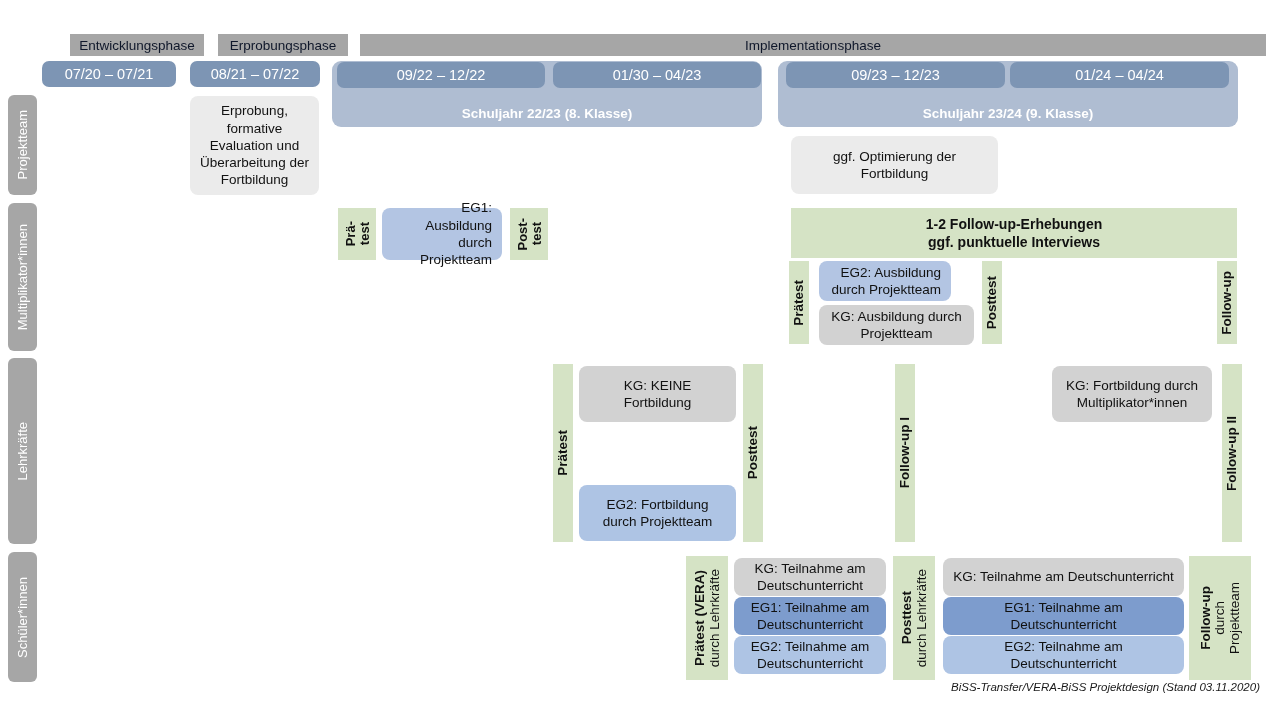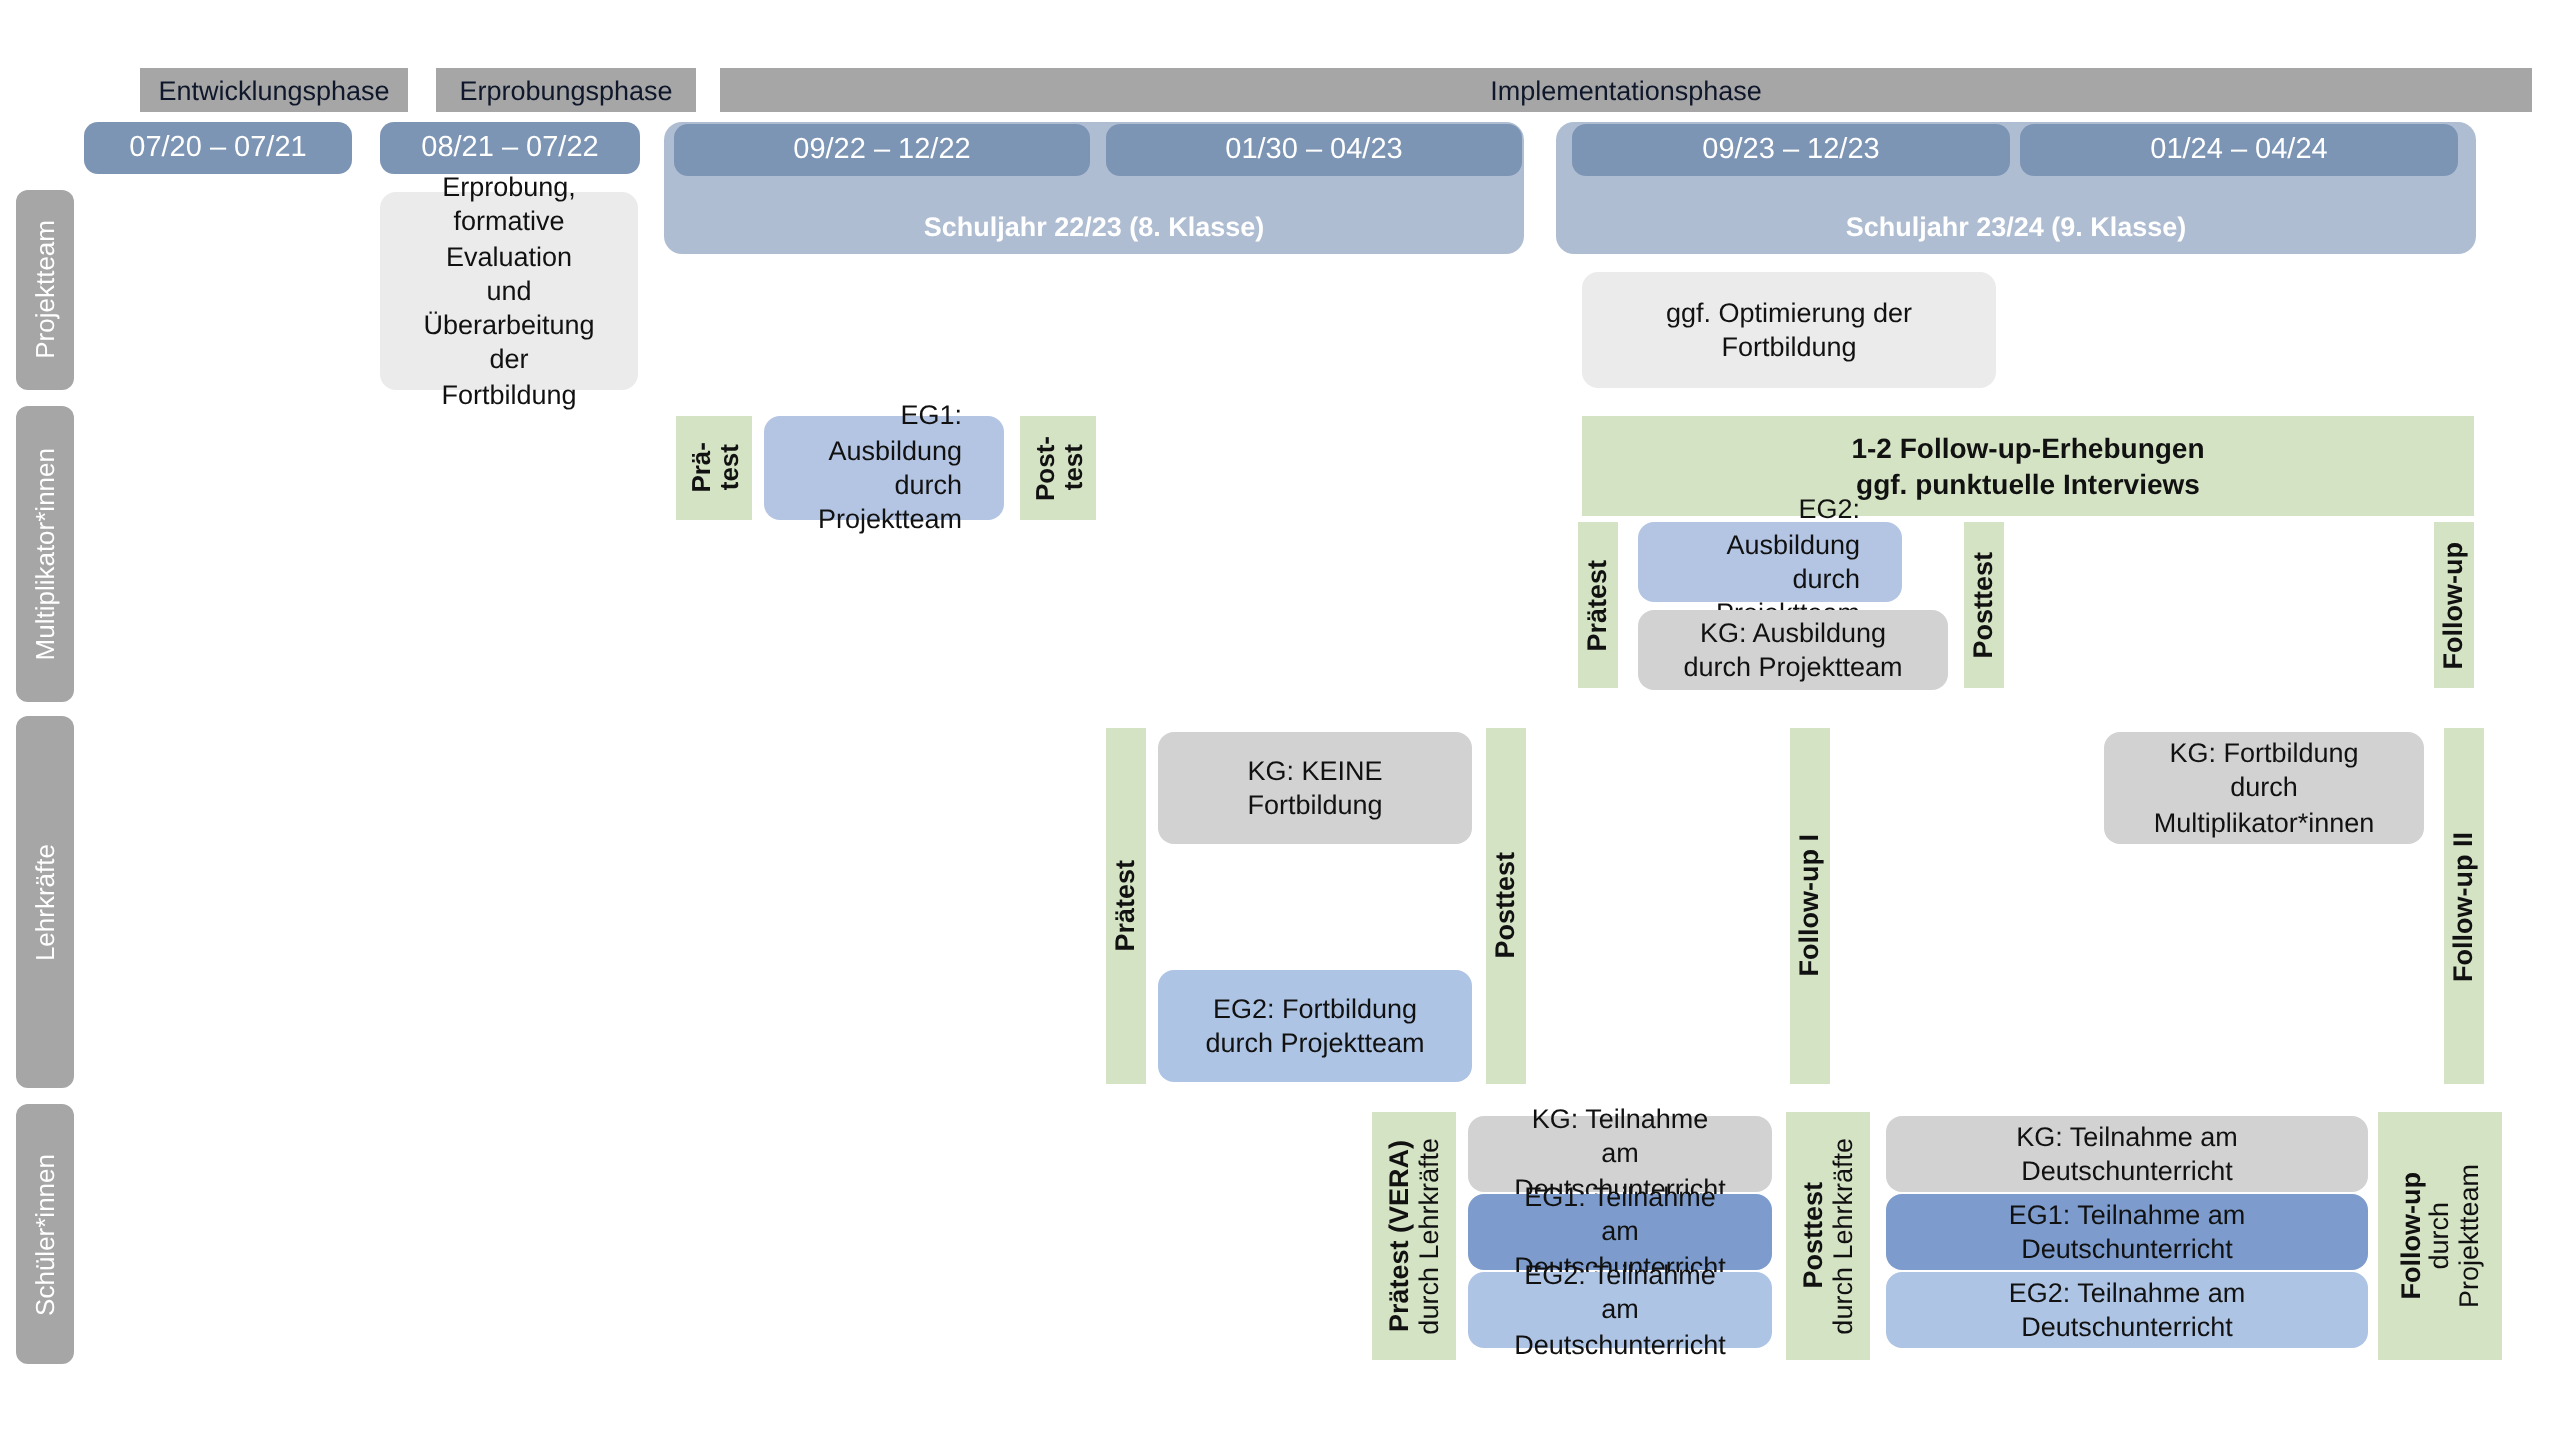--- a/index.html
+++ b/index.html
@@ -38,21 +38,21 @@
   }
   .side-label span{
     writing-mode:vertical-rl;transform:rotate(180deg);
     font-size:13px;white-space:nowrap;
   }
 
   .card{
     border-radius:8px;
     display:flex;align-items:center;justify-content:center;
     text-align:center;font-size:13.5px;line-height:1.28;
-    padding:2px 21px;
+    padding:2px 10px;
   }
   .card.gray     {background:#ebebeb;}
   .card.grayd    {background:#d2d2d2;}
   .card.blue-mid {background:#b3c5e3;text-align:right;}
   .card.blue-dark{background:#7d9ccd;}
   .card.blue-lt  {background:#aec4e4;}
 
   .green-band{
     background:#d5e3c5;
     display:flex;align-items:center;justify-content:center;
@@ -172,14 +172,15 @@
   <div class="abs card grayd" style="left:943px;top:558px;width:241px;height:38px;">KG: Teilnahme am Deutschunterricht</div>
   <div class="abs card blue-dark" style="left:943px;top:597px;width:241px;height:38px;">EG1: Teilnahme am Deutschunterricht</div>
   <div class="abs card blue-lt" style="left:943px;top:636px;width:241px;height:38px;">EG2: Teilnahme am Deutschunterricht</div>
 
   <div class="abs vcol" style="left:1189px;top:556px;width:62px;height:124px;">
     <span class="vtxt">Follow-up</span>
     <span class="vtxt reg">durch</span>
     <span class="vtxt reg">Projektteam</span>
   </div>
 
+  <div class="abs footer-note" style="left:860px;top:681px;width:400px;height:16px;">BiSS-Transfer/VERA-BiSS Projektdesign (Stand 03.11.2020)</div>
 
 </div>
 
 </body></html>

